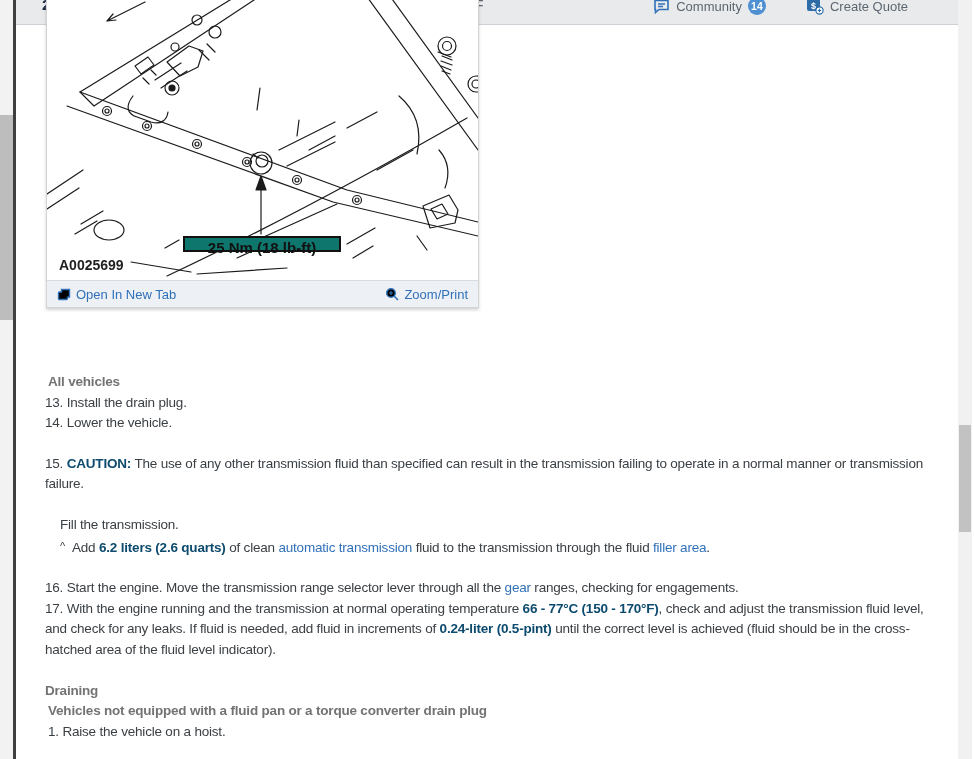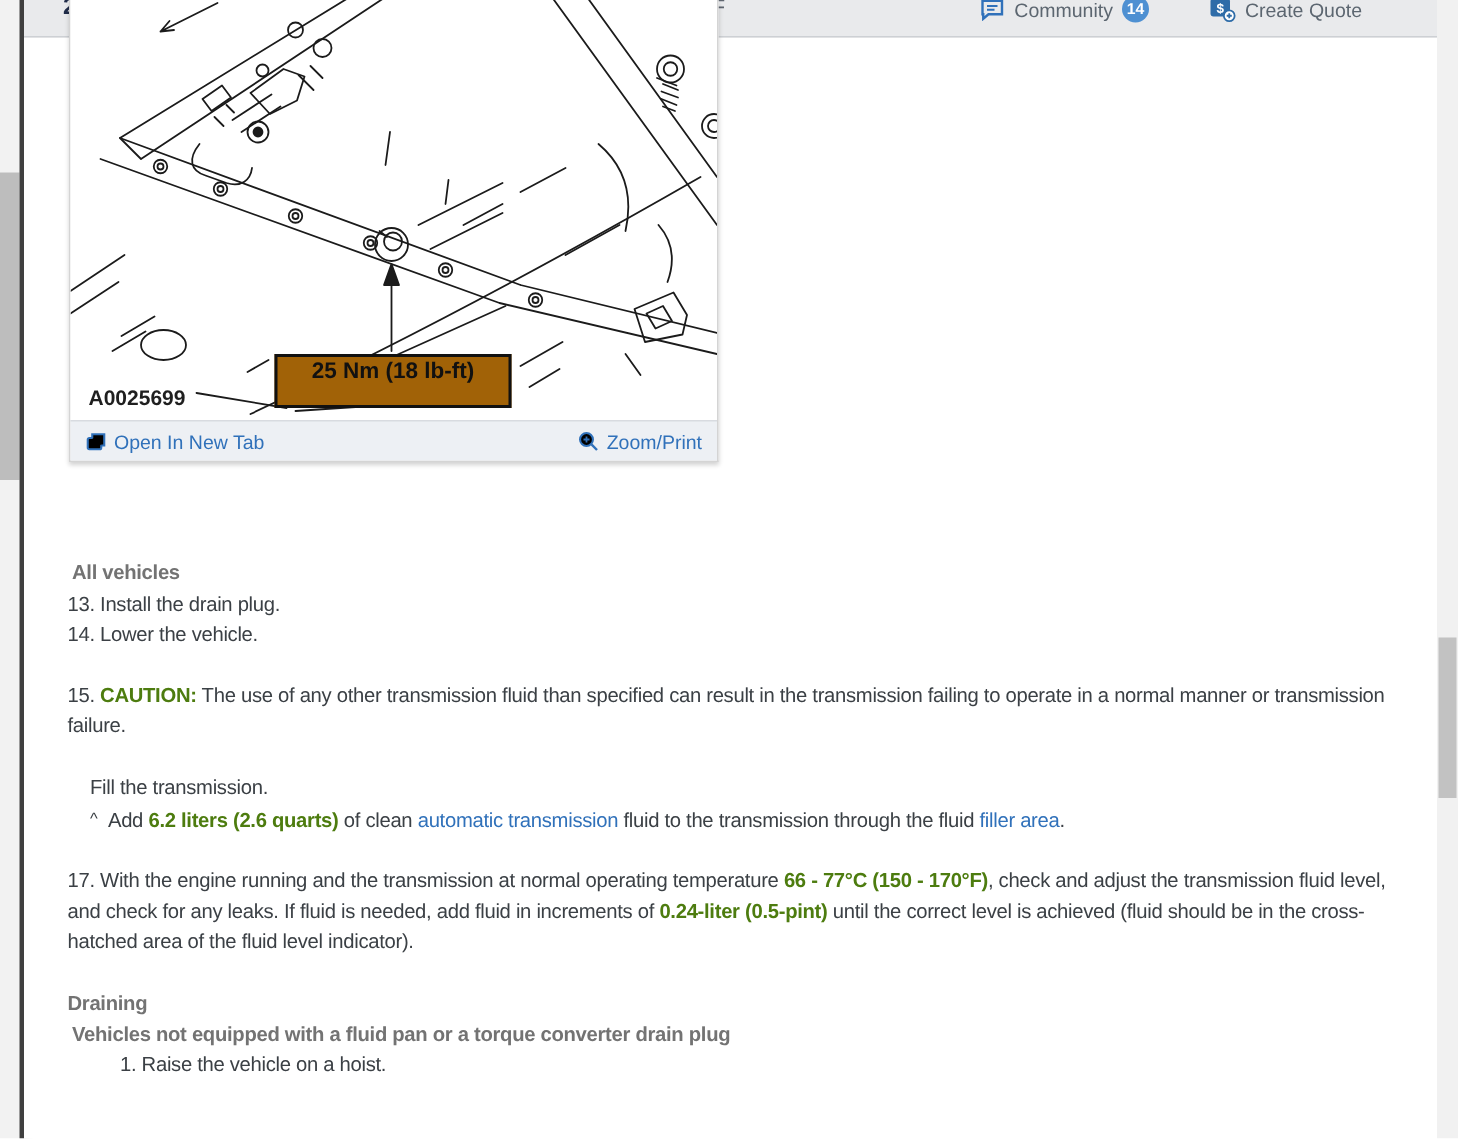--- a/index.html
+++ b/index.html
@@ -27,37 +27,37 @@
     font-size:13px; }
   .hbtn { display:flex; align-items:center; gap:6px; cursor:pointer; white-space:nowrap; }
   .badge { width:18px; height:18px; border-radius:50%; background:#4e90d2; color:#fff;
     font-size:10.5px; font-weight:bold; display:flex; align-items:center; justify-content:center; }
 
   
   .diagram-card { position:absolute; left:30px; top:0px; width:433px; background:#fff;
     border:1px solid #d4d4d4; border-top:none; box-shadow:0 2px 3px rgba(0,0,0,.18); }
   .diagram-area { position:relative; width:431px; height:280px; overflow:hidden; background:#fff; }
   .diagram-area svg { position:absolute; left:0; top:0; }
-  .torque-label { position:absolute; left:136px; top:236px; width:158px; height:36px;
-    border:2px solid #111; background:#a16207; font-weight:bold; font-size:15px; color:#111;
+  .torque-label { position:absolute; left:136px; top:236px; width:158px; height:16px;
+    border:2px solid #111; background:#0f766e; font-weight:bold; font-size:15px; color:#111;
     text-align:center; line-height:20px; }
   .figure-id { position:absolute; left:12px; top:257px; font-weight:bold; font-size:14px; color:#1f1f1f; }
   .diagram-footer { height:27px; background:#edf0f4; border-top:1px solid #d8dbe0;
     display:flex; justify-content:space-between; padding:0 10px; }
   .dlink { display:flex; align-items:center; gap:5px; color:#3071ba; font-size:13px;
     text-decoration:none; cursor:pointer; }
 
   
   .doc { position:absolute; left:29px; top:372px; width:897px; font-size:13.5px;
     line-height:20.6px; color:#3b4045; letter-spacing:-0.2px; }
   .doc p { margin:0; }
   .gap { height:20px; }
   .h { font-weight:bold; color:#737373; padding-left:3px; }
   .ind { padding-left:15px; }
-  b { color:#4d7c0f; }
+  b { color:#0c4a6e; }
   .lnk { color:#3071ba; cursor:pointer; }
   .caret { font-size:11px; vertical-align:2px; margin-right:7px; color:#3b4045; }
 
   
   .right-scrollbar { position:absolute; right:2px; top:0; width:14px; height:759px; background:#f1f1f1; }
   .right-thumb { position:absolute; left:1px; top:425px; width:12px; height:107px; background:#c2c2c2; }
 
   .icon { flex:0 0 auto; }
 </style>
 </head>
@@ -181,25 +181,26 @@
     <div class="doc">
       <p class="h">All vehicles</p>
       <p>13. Install the drain plug.</p>
       <p>14. Lower the vehicle.</p>
       <div class="gap"></div>
       <p><span>15. </span><b>CAUTION:</b><span> The use of any other transmission fluid than specified can result in the transmission failing to operate in a normal manner or transmission failure.</span></p>
       <div class="gap"></div>
       <p class="ind">Fill the transmission.</p>
       <p class="ind"><span class="caret">^</span><span>Add </span><b>6.2 liters (2.6 quarts)</b><span> of clean </span><span class="lnk">automatic transmission</span><span> fluid to the transmission through the fluid </span><span class="lnk">filler area</span><span>.</span></p>
       <div class="gap"></div>
+      <p><span>16. Start the engine. Move the transmission range selector lever through all the </span><span class="lnk">gear</span><span> ranges, checking for engagements.</span></p>
       <p><span>17. With the engine running and the transmission at normal operating temperature </span><b>66 - 77°C (150 - 170°F)</b><span>, check and adjust the transmission fluid level, and check for any leaks. If fluid is needed, add fluid in increments of </span><b>0.24-liter (0.5-pint)</b><span> until the correct level is achieved (fluid should be in the cross-hatched area of the fluid level indicator).</span></p>
       <div class="gap"></div>
       <p class="h" style="padding-left:0;">Draining</p>
       <p class="h">Vehicles not equipped with a fluid pan or a torque converter drain plug</p>
-      <p style="padding-left:3px;margin-left:32px;">1. Raise the vehicle on a hoist.</p>
+      <p style="padding-left:3px;">1. Raise the vehicle on a hoist.</p>
     </div>
 
   </div>
 
   <div class="right-scrollbar">
     <div class="right-thumb"></div>
   </div>
 
 </div>
 

